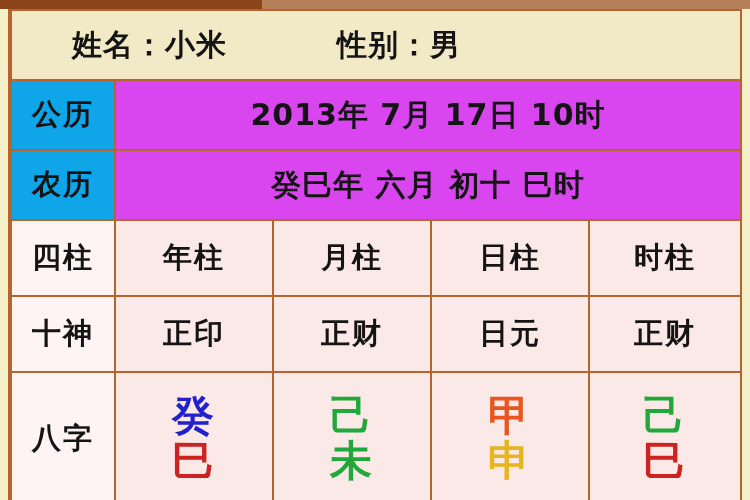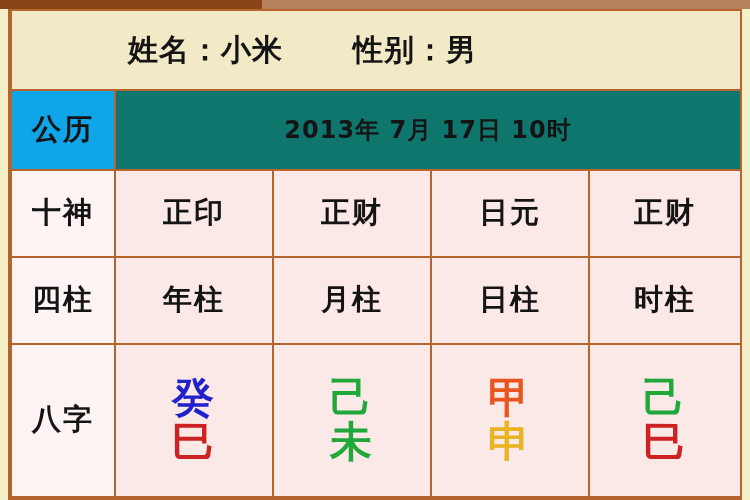--- a/index.html
+++ b/index.html
@@ -81,40 +81,40 @@
 
   
   .row-header td {
     background: #f2e9c6;
     height: 68px;
   }
   .header-inner {
     display: flex;
     align-items: flex-start;
     justify-content: flex-start;
-    padding-left: 116px;
-    gap: 70px;
+    padding-left: 60px;
+    gap: 110px;
     font-size: 30px;
     letter-spacing: 1px;
   }
   .header-field {
     white-space: nowrap;
   }
 
   
   .row-date td { height: 68px; }
   .cell-label-tan {
     background: #0ea5e9;
     font-size: 29px;
     width: 104px;
     letter-spacing: 2px;
   }
   .cell-value-tan {
-    background: #0f766e;
-    font-size: 24px;
+    background: #d946ef;
+    font-size: 30px;
     text-align: left;
     padding-left: 22px;
     letter-spacing: 1px;
     white-space: nowrap;
   }
 
   
   .row-pillar td { height: 74px; }
   .row-bazi td   { height: 132px; }
 
@@ -175,37 +175,41 @@
               <span class="header-field">性别：男</span>
             </div>
           </td>
         </tr>
 
         <tr class="row-date">
           <td class="cell-label-tan">公历</td>
           <td class="cell-value-tan" colspan="4">2013年 7月 17日 10时</td>
         </tr>
 
+        <tr class="row-date">
+          <td class="cell-label-tan">农历</td>
+          <td class="cell-value-tan" colspan="4">癸巳年 六月 初十 巳时</td>
+        </tr>
+
+        <tr class="row-pillar">
+          <td class="cell-label-pink">四柱</td>
+          <td class="cell-value-pink">年柱</td>
+          <td class="cell-value-pink">月柱</td>
+          <td class="cell-value-pink">日柱</td>
+          <td class="cell-value-pink">时柱</td>
+        </tr>
 
         <tr class="row-pillar">
           <td class="cell-label-pink">十神</td>
           <td class="cell-value-pink">正印</td>
           <td class="cell-value-pink">正财</td>
           <td class="cell-value-pink">日元</td>
           <td class="cell-value-pink">正财</td>
         </tr>
 
-        <tr class="row-pillar">
-          <td class="cell-label-pink">四柱</td>
-          <td class="cell-value-pink">年柱</td>
-          <td class="cell-value-pink">月柱</td>
-          <td class="cell-value-pink">日柱</td>
-          <td class="cell-value-pink">时柱</td>
-        </tr>
-
         <tr class="row-bazi">
           <td class="cell-label-pink">八字</td>
 
           <td class="cell-value-pink">
             <div class="bazi-stack">
               <span class="bazi-stem" style="color: rgb(34, 34, 204);">癸</span>
               <span class="bazi-branch" style="color: rgb(204, 34, 34);">巳</span>
             </div>
           </td>
 

